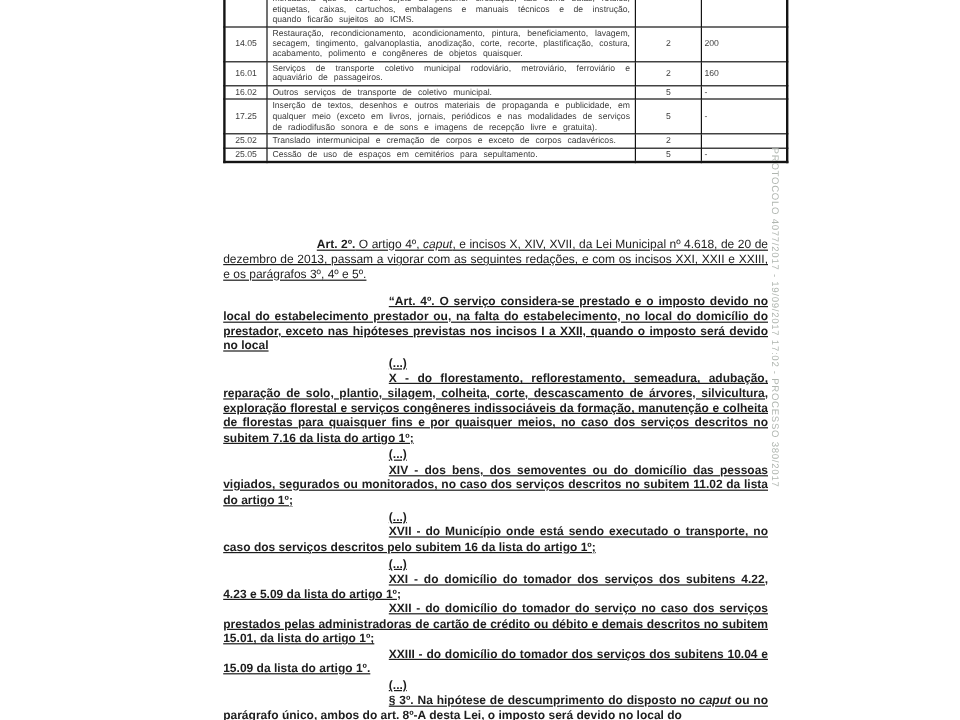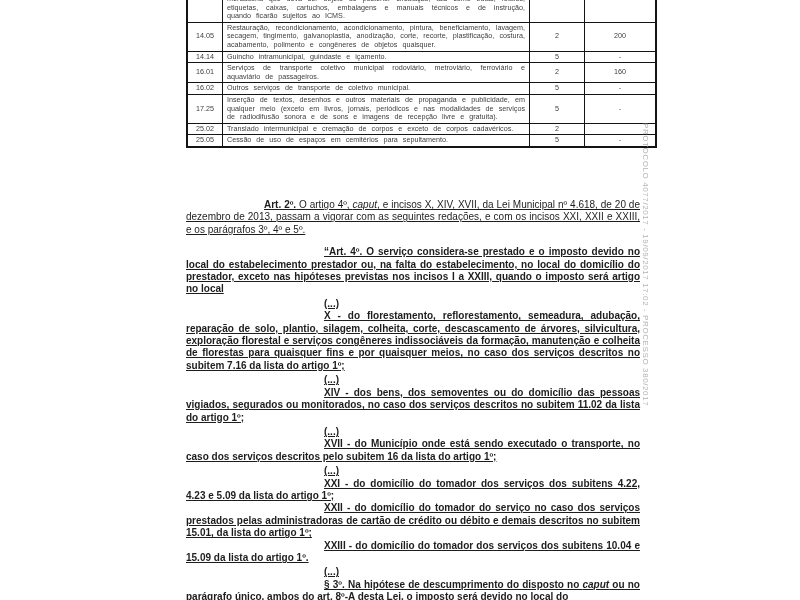--- a/index.html
+++ b/index.html
@@ -37,21 +37,21 @@
     font-size: 7.2px;
     line-height: 8.6px;
     color: #3d3d3d;
     padding: 1px 2px;
     vertical-align: middle;
     overflow: hidden;
   }
   table.service-table td.code   { width: 30px;  text-align: center; }
   table.service-table td.desc   { width: 298px; text-align: justify; word-spacing: 3px; padding: 1px 4px; }
   table.service-table td.rate   { width: 50px;  text-align: center; }
-  table.service-table td.value  { width: 66px;  text-align: center; }
+  table.service-table td.value  { width: 66px;  text-align: left; }
 
   
   .doc-body {
     position: absolute;
     left: 186px;
     top: 199px;
     width: 454px;
     font-size: 10px;
     line-height: 12.4px;
     color: #1d1d1d;
@@ -91,26 +91,20 @@
             <td class="rate"></td>
             <td class="value"></td>
           </tr>
           <tr>
             <td class="code">14.05</td>
             <td class="desc">Restauração, recondicionamento, acondicionamento, pintura, beneficiamento, lavagem, secagem, tingimento, galvanoplastia, anodização, corte, recorte, plastificação, costura, acabamento, polimento e congêneres de objetos quaisquer.</td>
             <td class="rate">2</td>
             <td class="value">200</td>
           </tr>
           <tr>
-            <td class="code">14.14</td>
-            <td class="desc">Guincho intramunicipal, guindaste e içamento.</td>
-            <td class="rate">5</td>
-            <td class="value">-</td>
-          </tr>
-          <tr>
             <td class="code">16.01</td>
             <td class="desc">Serviços de transporte coletivo municipal rodoviário, metroviário, ferroviário e aquaviário de passageiros.</td>
             <td class="rate">2</td>
             <td class="value">160</td>
           </tr>
           <tr>
             <td class="code">16.02</td>
             <td class="desc">Outros serviços de transporte de coletivo municipal.</td>
             <td class="rate">5</td>
             <td class="value">-</td>
@@ -133,21 +127,21 @@
             <td class="rate">5</td>
             <td class="value">-</td>
           </tr>
         </tbody>
     </table>
   </div>
 
   <div class="doc-body">
     <p class="para indent-sm"><b>Art. 2º.</b><span> O artigo 4º, </span><i>caput</i><span>, e incisos X, XIV, XVII, da Lei Municipal nº 4.618, de 20 de dezembro de 2013, passam a vigorar com as seguintes redações, e com os incisos XXI, XXII e XXIII, e os parágrafos 3º, 4º e 5º.</span></p>
 
-    <p class="para quote gap-top">“Art. 4º. O serviço considera-se prestado e o imposto devido no local do estabelecimento prestador ou, na falta do estabelecimento, no local do domicílio do prestador, exceto nas hipóteses previstas nos incisos I a XXIII, quando o imposto será artigo no local</p>
+    <p class="para quote gap-top">“Art. 4º. O serviço considera-se prestado e o imposto devido no local do estabelecimento prestador ou, na falta do estabelecimento, no local do domicílio do prestador, exceto nas hipóteses previstas nos incisos I a XXII, quando o imposto será devido no local</p>
 
     <p class="para quote ellip">(...)</p>
     <p class="para quote">X - do florestamento, reflorestamento, semeadura, adubação, reparação de solo, plantio, silagem, colheita, corte, descascamento de árvores, silvicultura, exploração florestal e serviços congêneres indissociáveis da formação, manutenção e colheita de florestas para quaisquer fins e por quaisquer meios, no caso dos serviços descritos no subitem 7.16 da lista do artigo 1º;</p>
 
     <p class="para quote ellip">(...)</p>
     <p class="para quote">XIV - dos bens, dos semoventes ou do domicílio das pessoas vigiados, segurados ou monitorados, no caso dos serviços descritos no subitem 11.02 da lista do artigo 1º;</p>
 
     <p class="para quote ellip">(...)</p>
     <p class="para quote">XVII - do Município onde está sendo executado o transporte, no caso dos serviços descritos pelo subitem 16 da lista do artigo 1º;</p>
 

